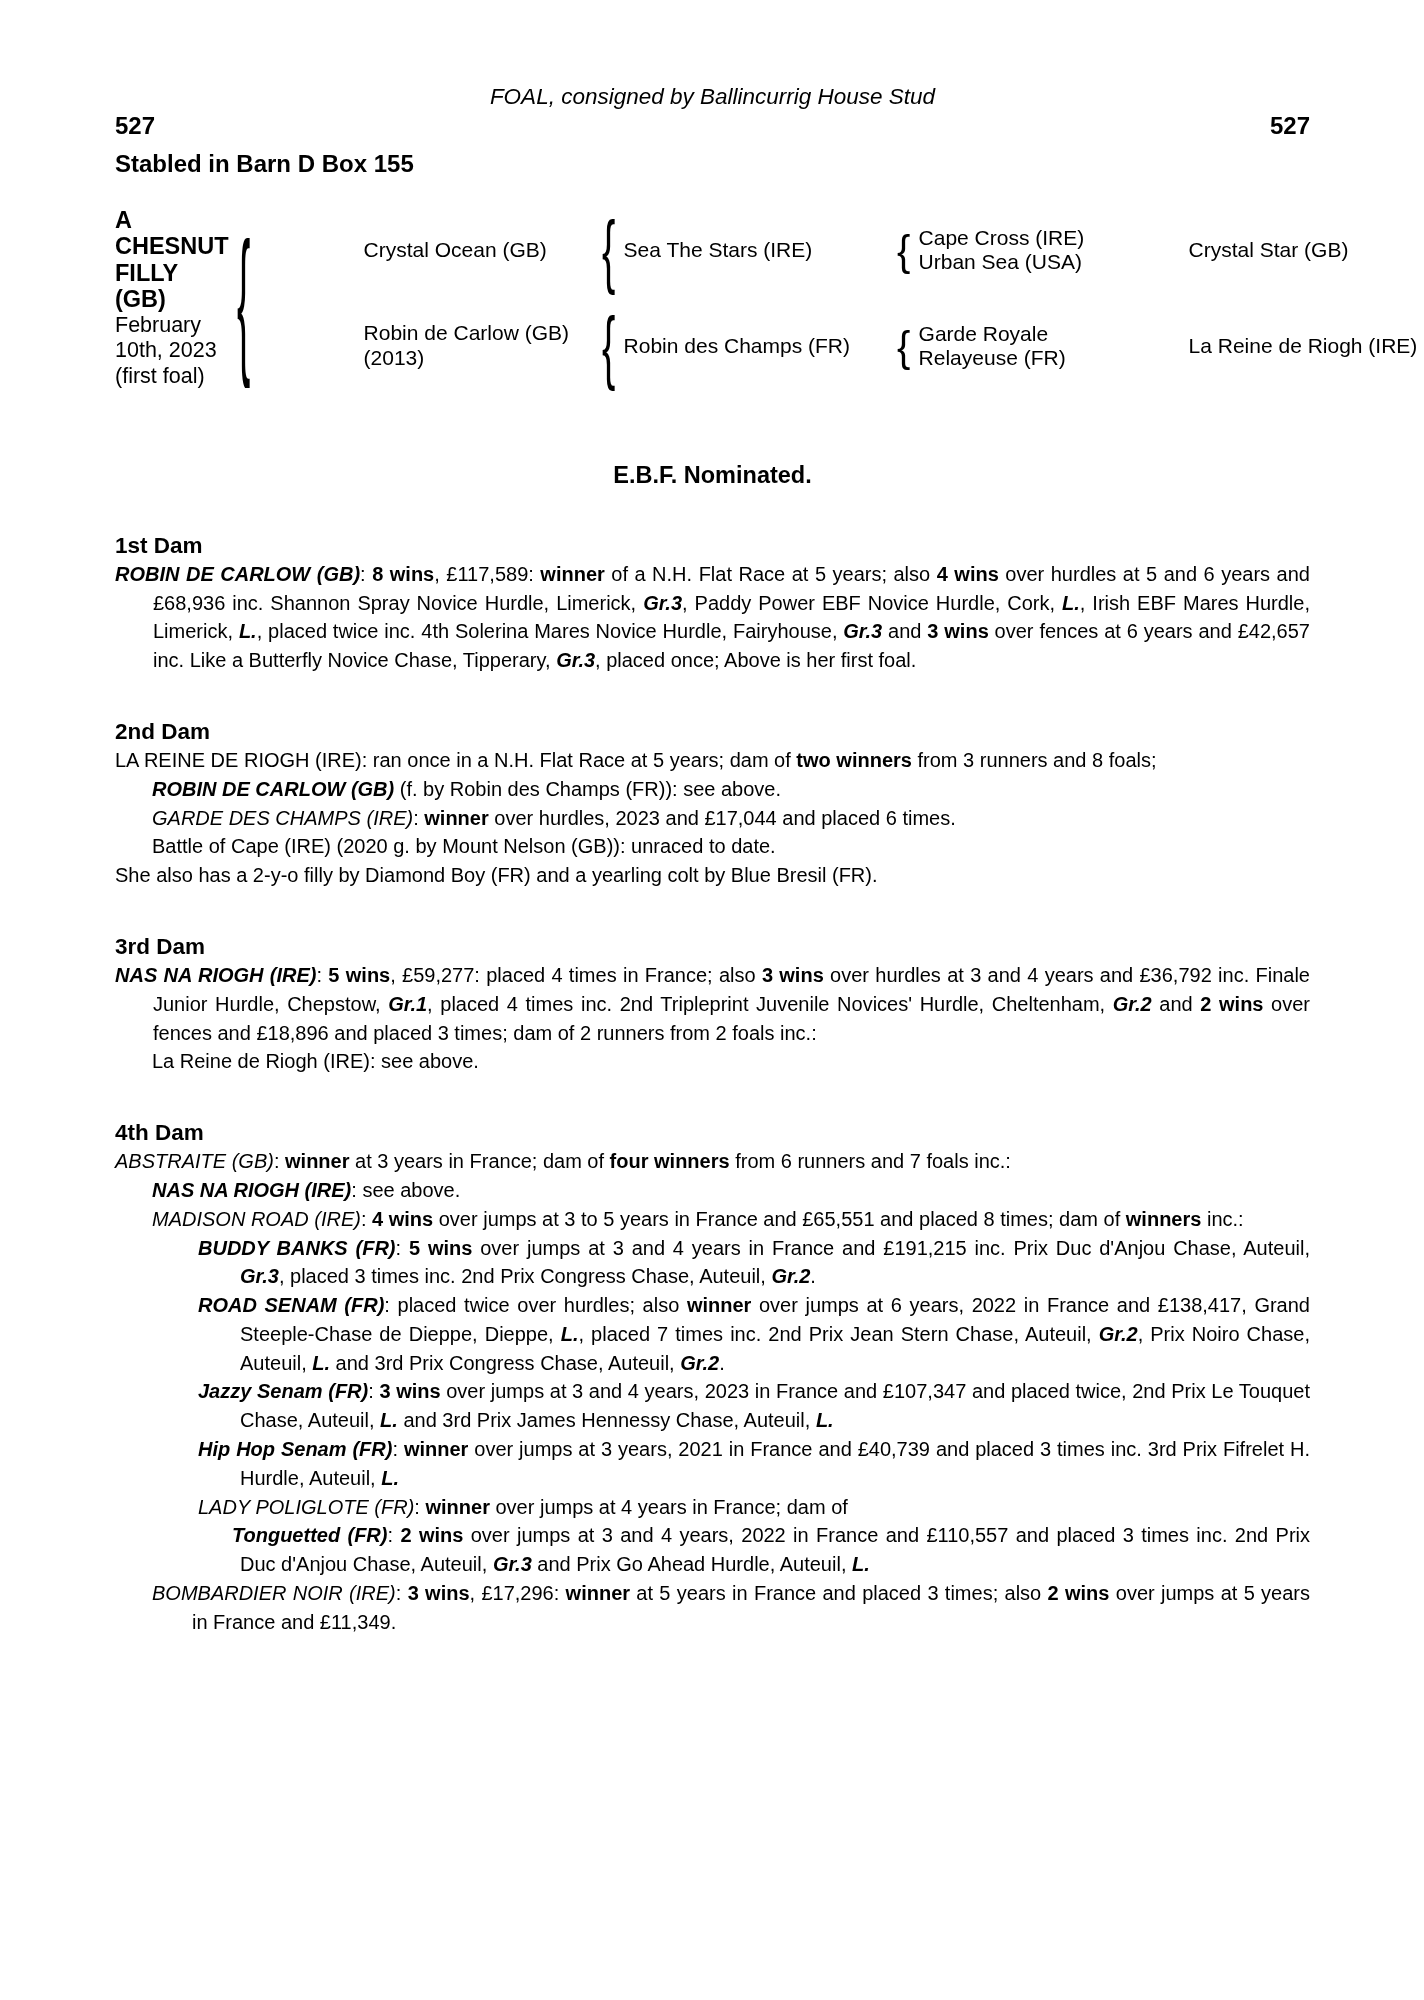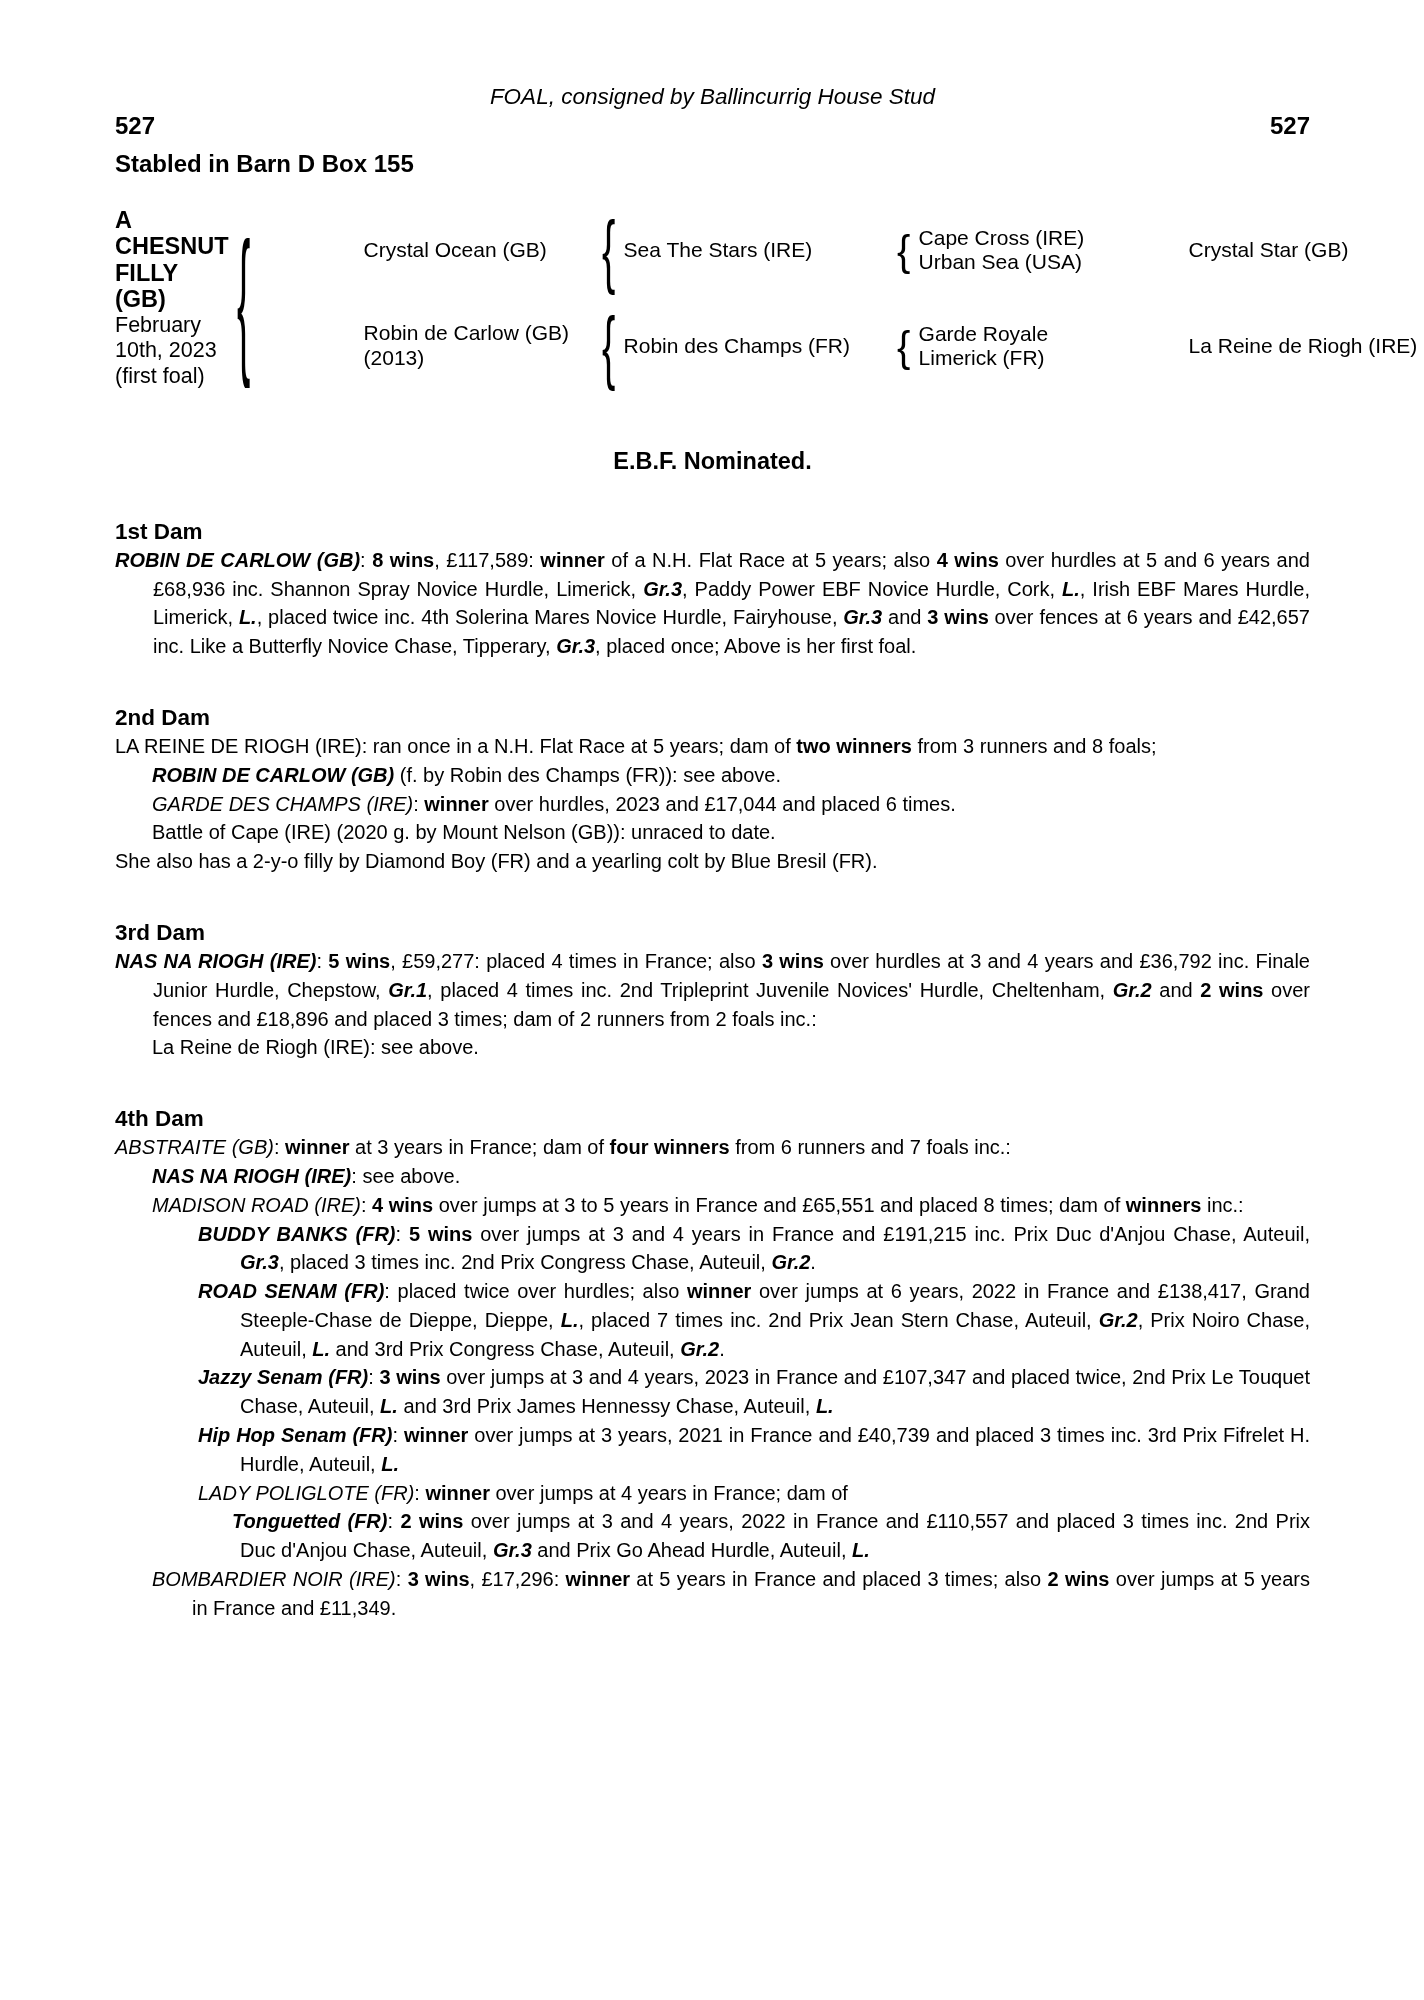--- a/index.html
+++ b/index.html
@@ -24,21 +24,21 @@
   .brace.sm span { transform:scaleY(1.06); }
   .parents { display:flex; flex-direction:column; }
   .parent-group { display:flex; align-items:center; height:96px; }
   .parent-name { box-sizing:border-box; width:335px; padding-left:105px; line-height:1.16; }
   .gps { display:flex; flex-direction:row; }
   .gp-group { display:flex; align-items:center; height:48px; }
   .gp-name { width:265px; }
   .ggps { width:270px; }
   .ggps div { line-height:24px; }
 
-  .ebf { text-align:center; font-weight:bold; font-size:23.5px; margin-top:54px; }
+  .ebf { text-align:center; font-weight:bold; font-size:23.5px; margin-top:68px; }
 
   .dam-section { margin-top:44px; }
   .dam-heading { font-size:22.5px; font-weight:bold; margin:0 0 1px 0; }
   .para { margin:0; font-size:20px; line-height:28.8px; text-align:justify; }
   .ind0 { padding-left:38px;  text-indent:-38px; }
   .ind1 { padding-left:77px;  text-indent:-40px; }
   .ind2 { padding-left:125px; text-indent:-42px; }
   .ind3 { padding-left:125px; text-indent:-8px;  }
   .seg-n  { }
   .seg-b  { font-weight:bold; }
@@ -112,21 +112,21 @@
             <span>{</span>
           </div>
         <div class="gps">
           <div class="gp-group">
             <div class="gp-name">Robin des Champs (FR)</div>
             <div class="brace sm">
                 <span>{</span>
               </div>
             <div class="ggps">
               <div>Garde Royale</div>
-              <div>Limerick (FR)</div>
+              <div>Relayeuse (FR)</div>
             </div>
           </div>
           <div class="gp-group">
             <div class="gp-name">La Reine de Riogh (IRE)</div>
             <div class="brace sm">
                 <span>{</span>
               </div>
             <div class="ggps">
               <div>Presenting (GB)</div>
               <div>Nas Na Riogh (IRE)</div>

